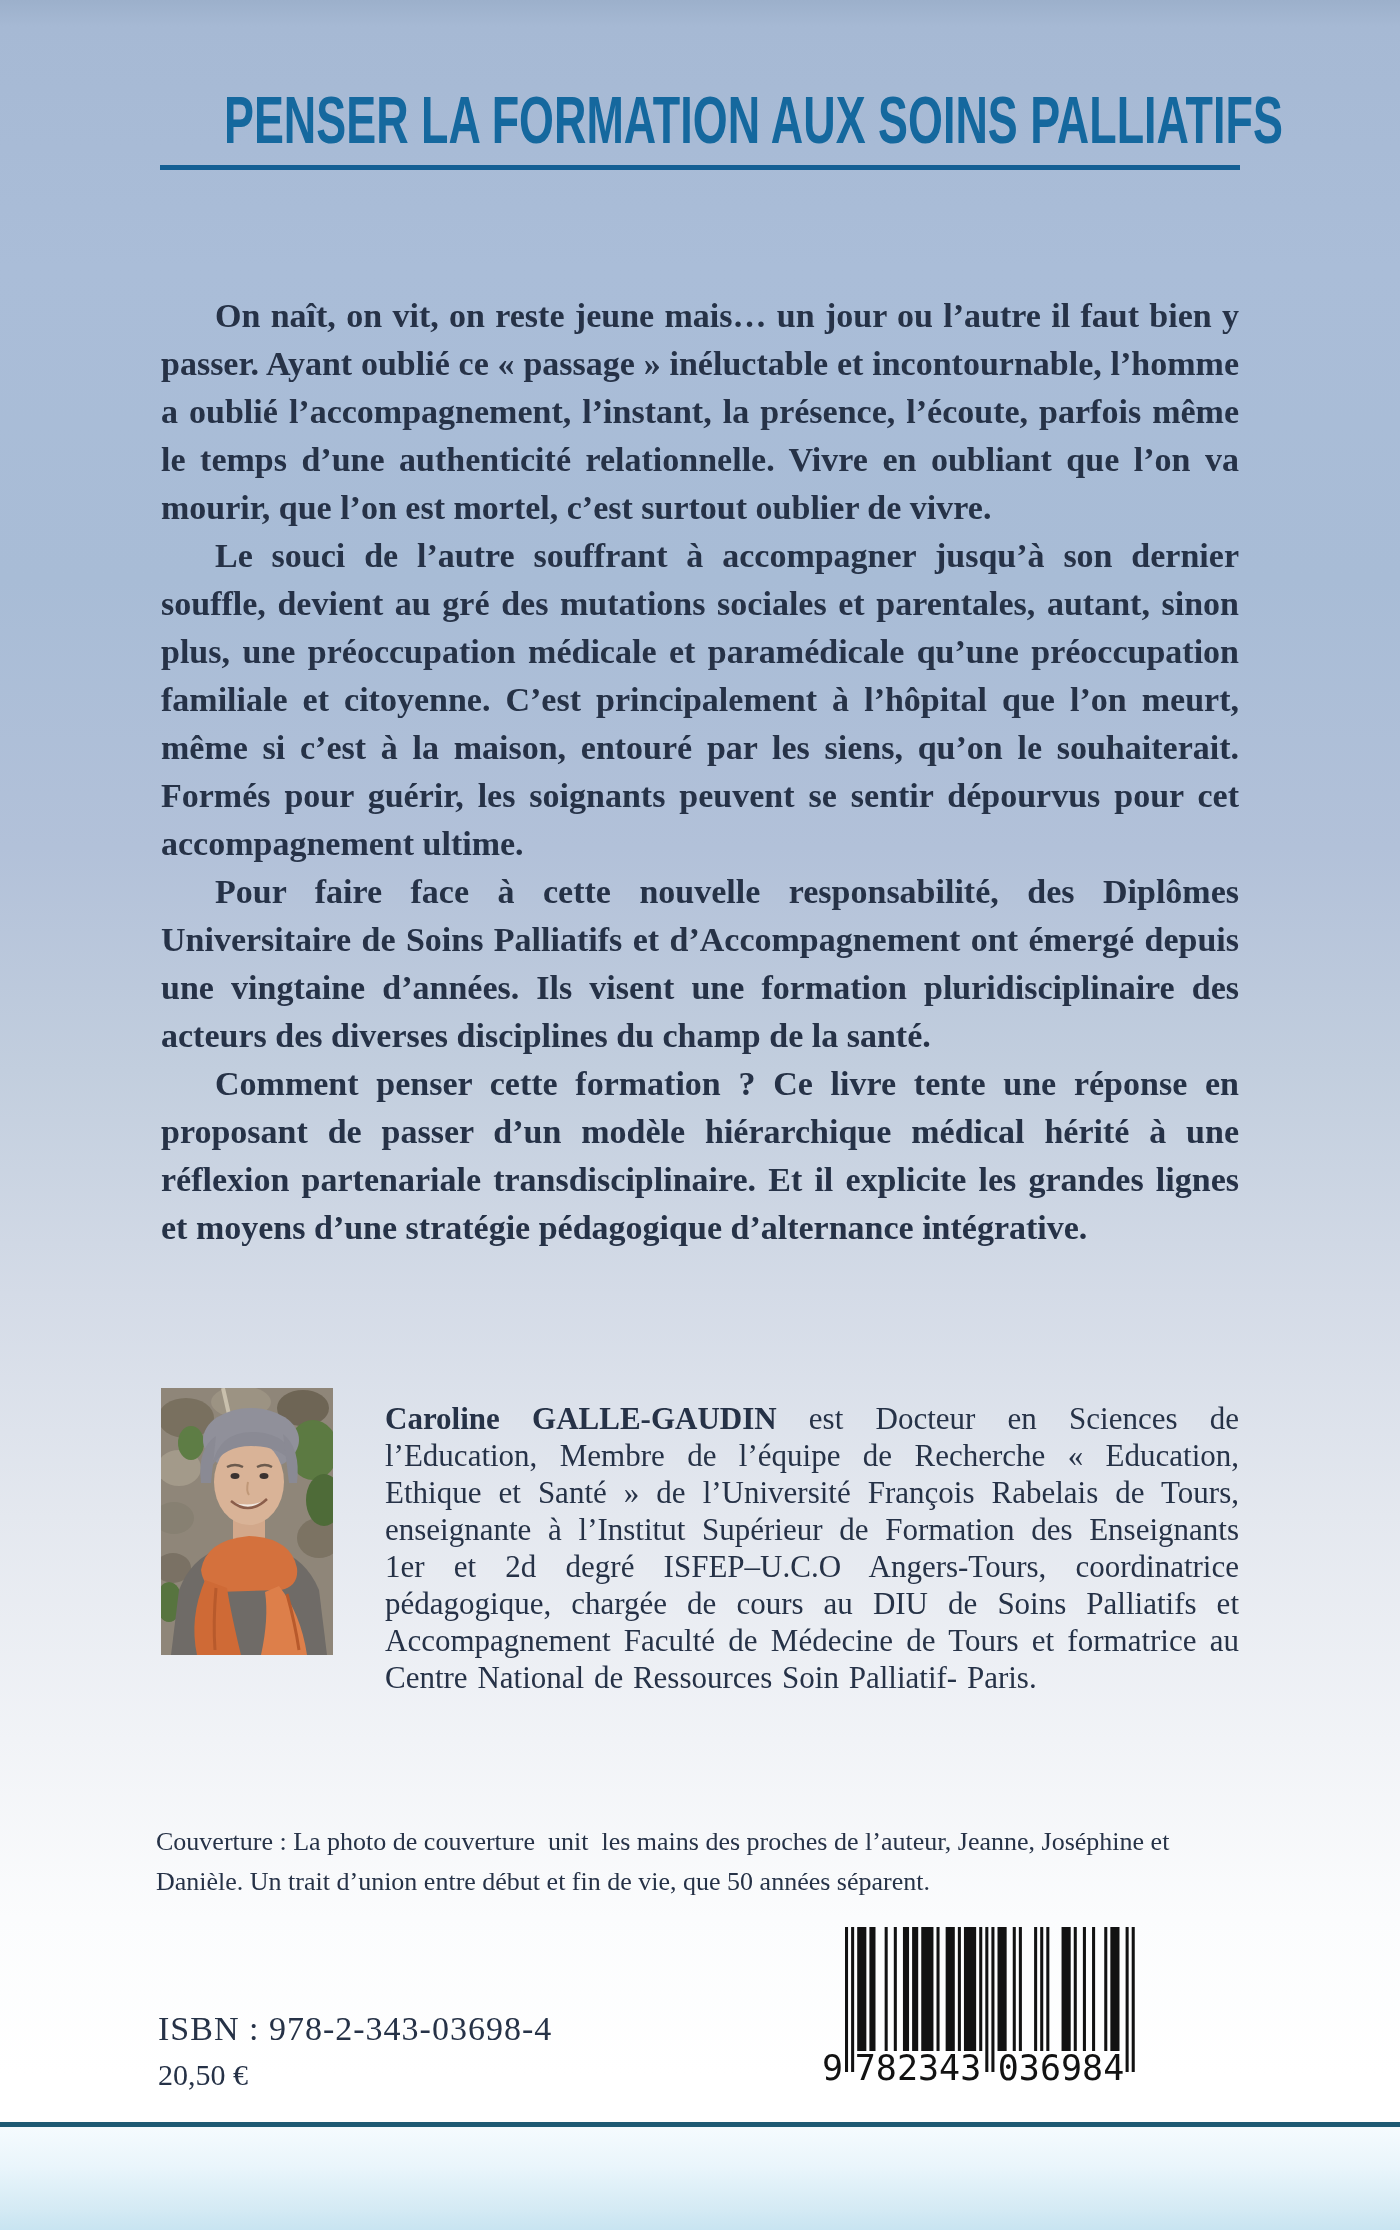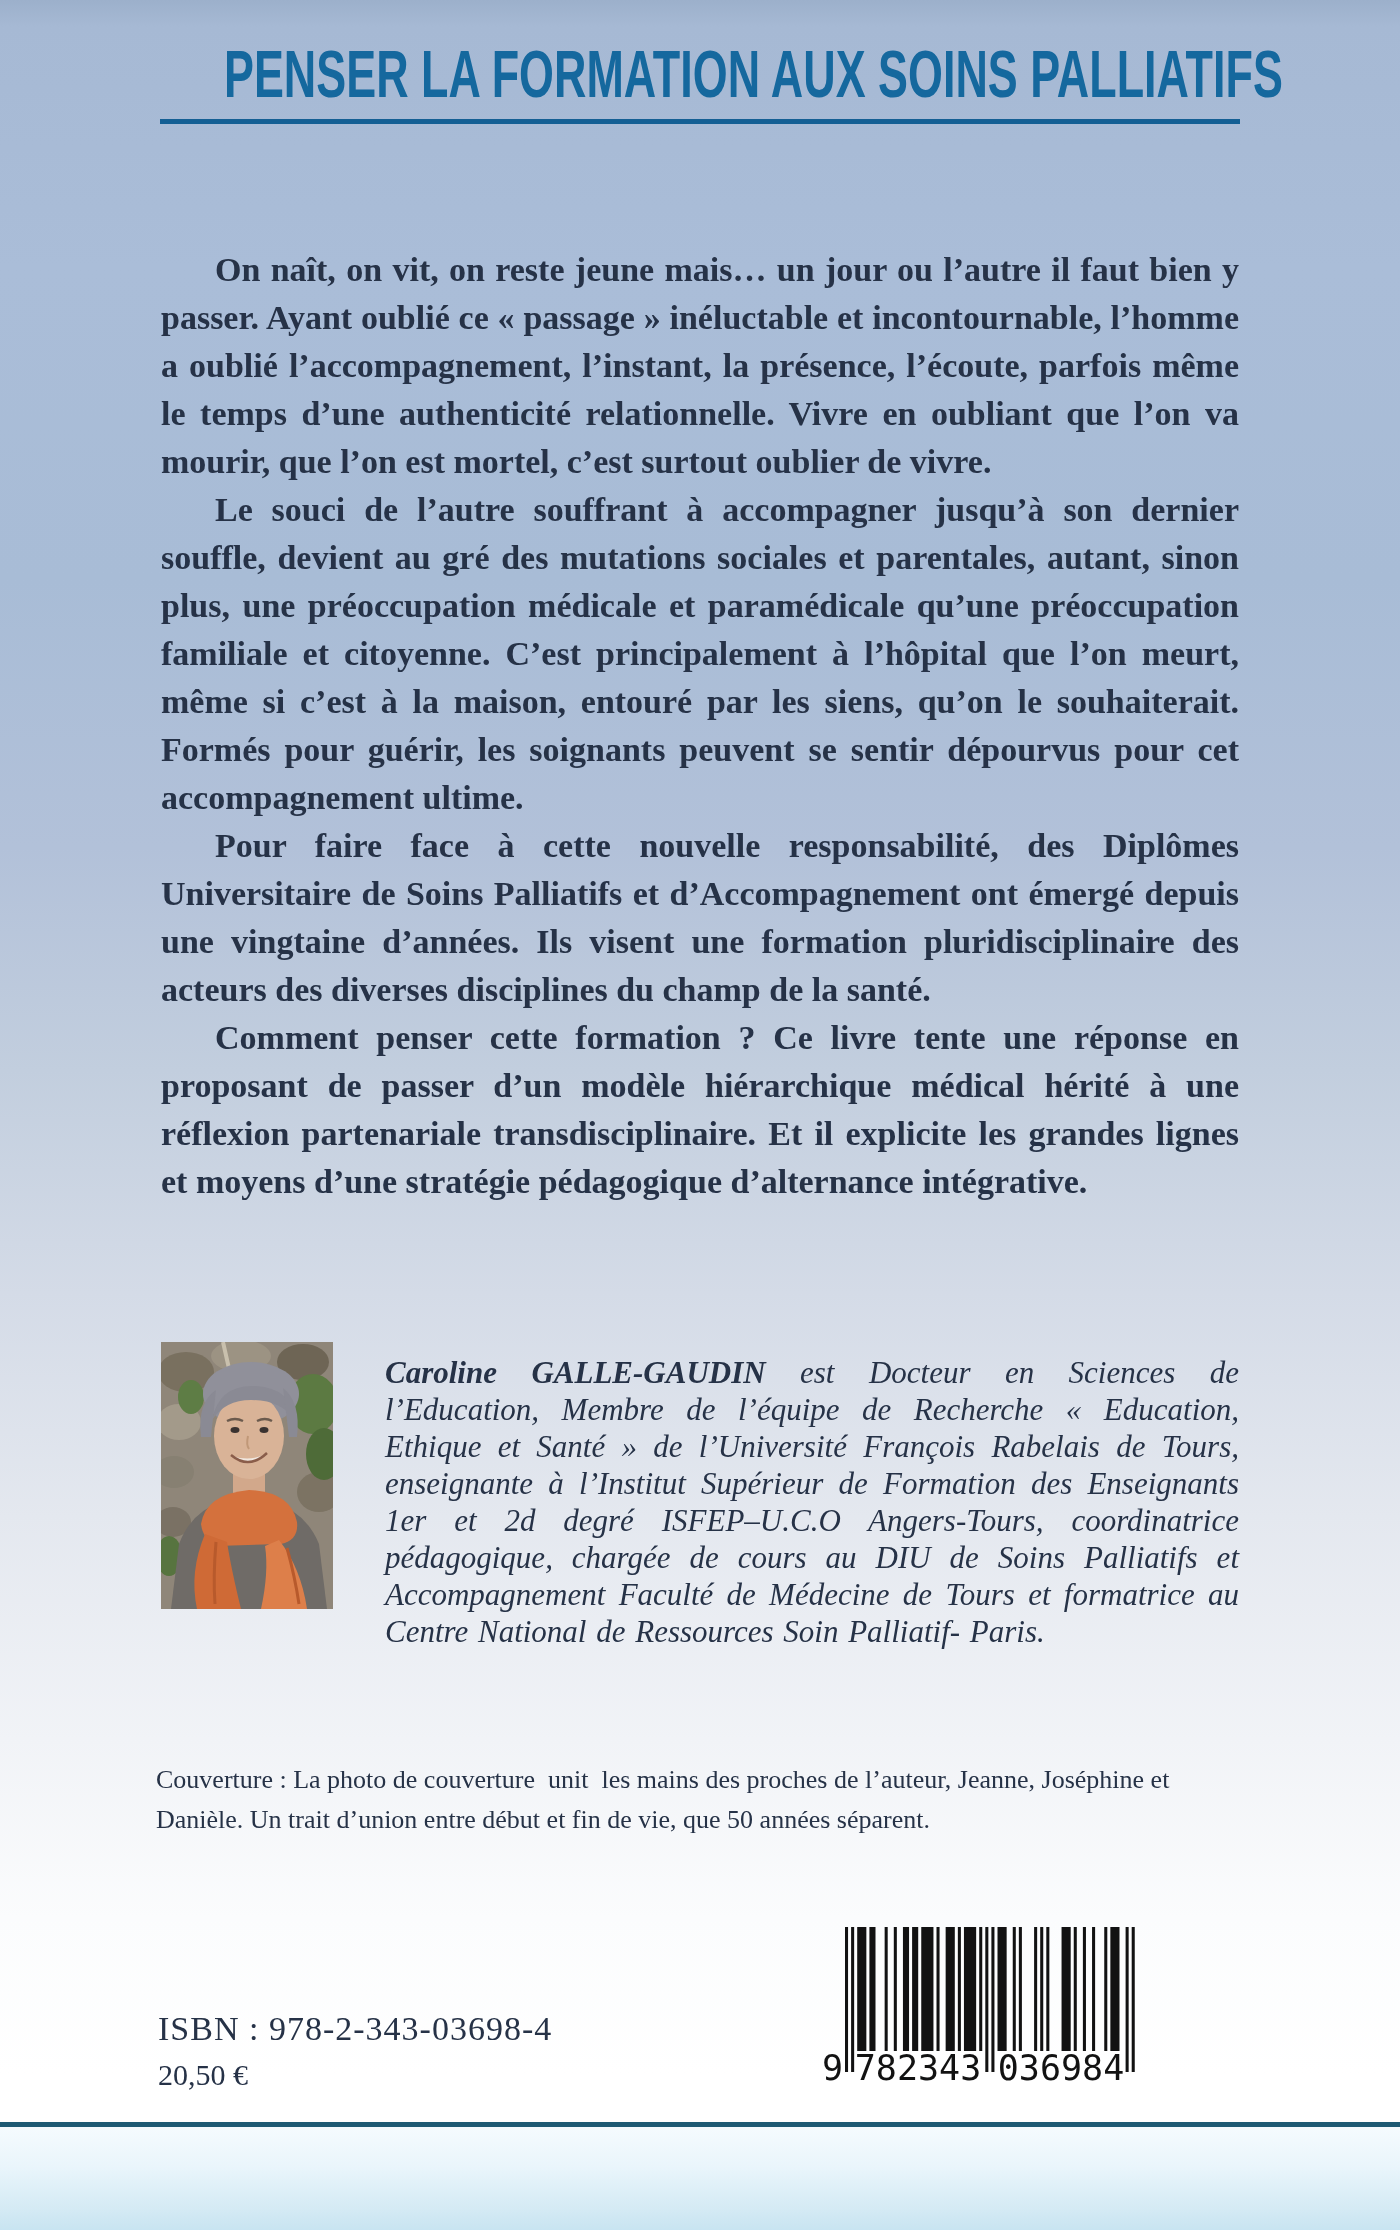--- a/index.html
+++ b/index.html
@@ -4,32 +4,32 @@
 <style>
   html,body{margin:0;padding:0;background:#e8e8e8;}
   .page{
     position:relative;width:1400px;height:2230px;overflow:hidden;margin:0 auto;
     background:linear-gradient(180deg,
       #9cb0cb 0%, #a6b9d4 1.2%, #aabdd8 12%, #a8bcd6 26%,
       #b2c1d9 38%, #c2cede 48%, #d4dbe7 58%, #e4e8ef 68%,
       #f1f3f7 78%, #fbfcfd 86%, #ffffff 93%, #ffffff 100%);
     font-family:"Liberation Serif", serif;color:#263247;
   }
-  .title-block{padding-top:40px;}
+  .title-block{padding-top:86px;}
   .book-title{
     margin:0;text-align:center;font-family:"Liberation Sans", sans-serif;
     font-weight:700;font-size:66px;line-height:1.05;color:#15689e;
     white-space:nowrap;transform:scaleX(0.68);transform-origin:center;
   }
   .title-rule{width:1080px;height:5px;background:#145f94;margin:10px auto 0;}
   .synopsis{width:1078px;margin:122px auto 0;font-size:34px;line-height:48px;text-align:justify;}
   .synopsis p{margin:0;text-indent:54px;font-weight:bold;}
   .author{width:1078px;margin:136px auto 0;display:flex;align-items:flex-start;}
   .photo{flex:0 0 172px;margin-right:52px;width:172px;height:267px;}
-  .bio{margin:12px 0 0;width:854px;font-style:italic;font-size:31px;line-height:37px;text-align:justify;word-spacing:2px;}
+  .bio{margin:12px 0 16px;width:854px;font-size:31px;line-height:37px;text-align:justify;word-spacing:2px;}
   .bio-name{font-weight:700;}
   .cover-note{width:1100px;margin:110px 0 0 156px;font-size:26px;line-height:40px;white-space:pre-wrap;}
   .isbn{position:absolute;left:158px;top:2010px;font-size:34px;letter-spacing:1px;}
   .price{position:absolute;left:158px;top:2058px;font-size:30px;}
   .barcode{position:absolute;left:820px;top:1924px;}
   .bc-digit,.bc-digits{font-family:"DejaVu Sans Mono", monospace;font-size:35px;fill:#121212;}
   .bottom-rule{position:absolute;left:0;top:2122px;width:1400px;height:5px;background:#1e5a74;}
   .bottom-band{
     position:absolute;left:0;top:2127px;width:1400px;height:103px;
     background:linear-gradient(180deg,#f5fbfe 0%,#e9f5fb 40%,#d4eaf4 80%,#c8e4f1 100%);

